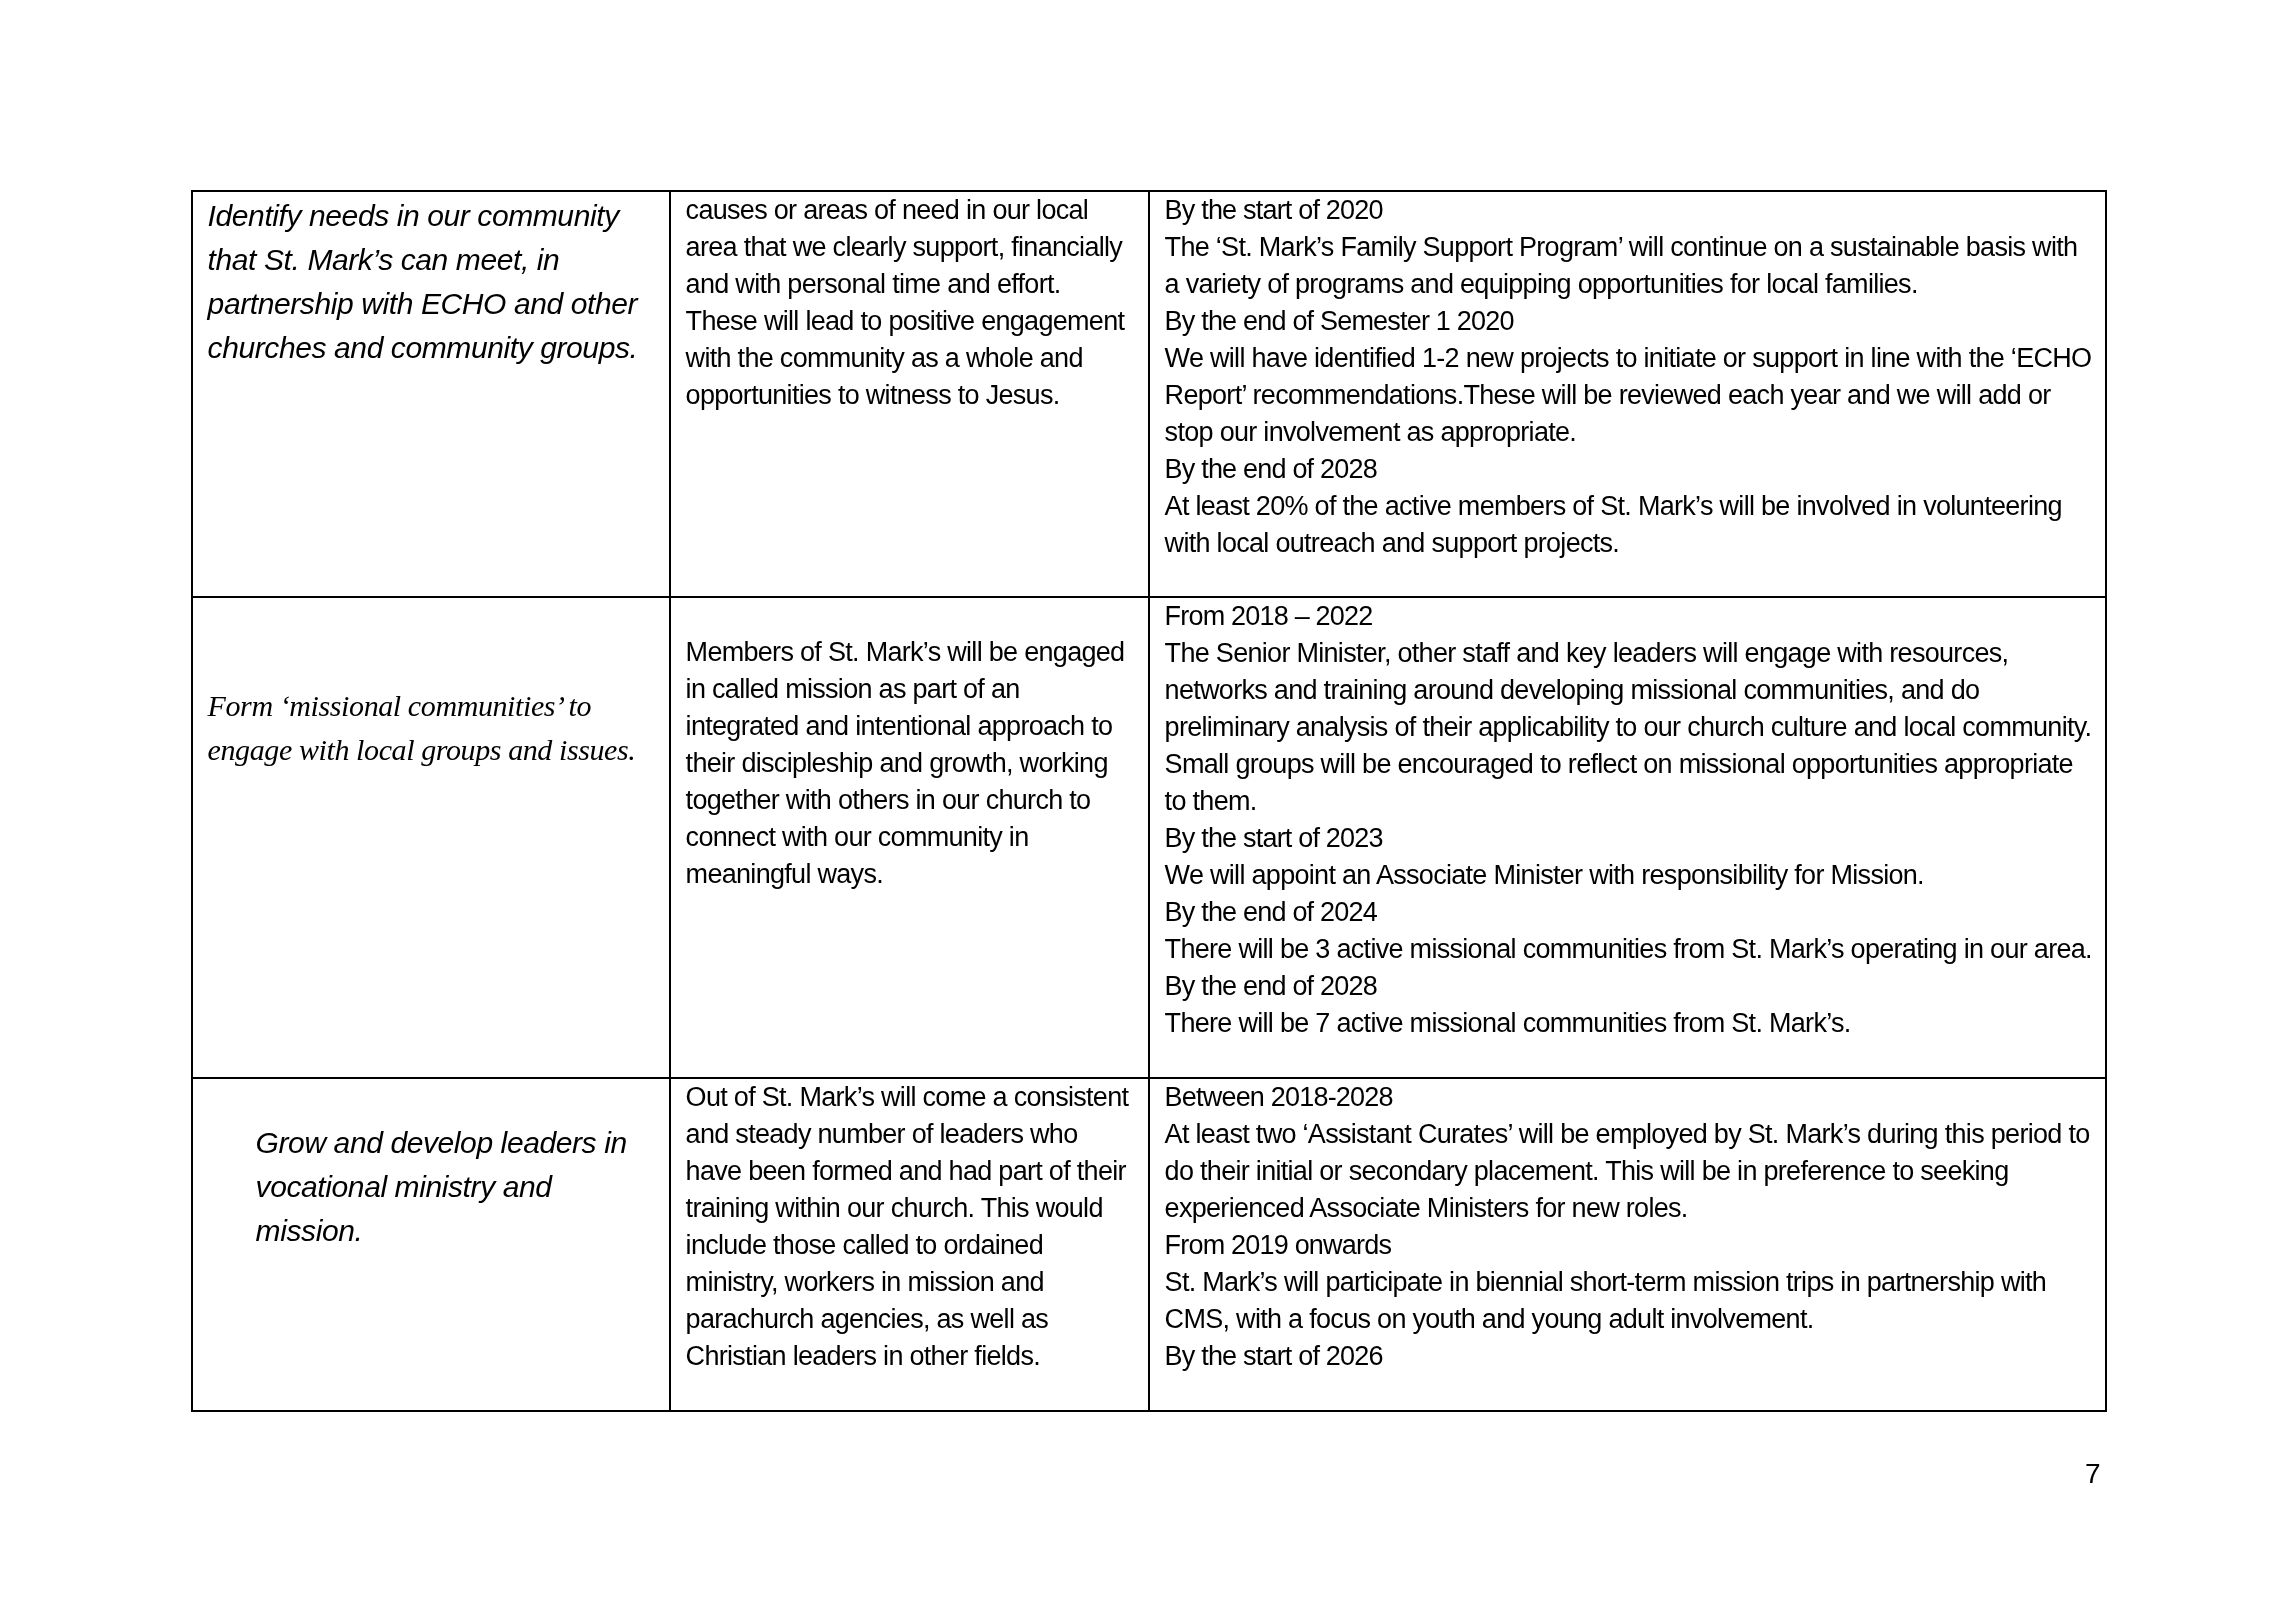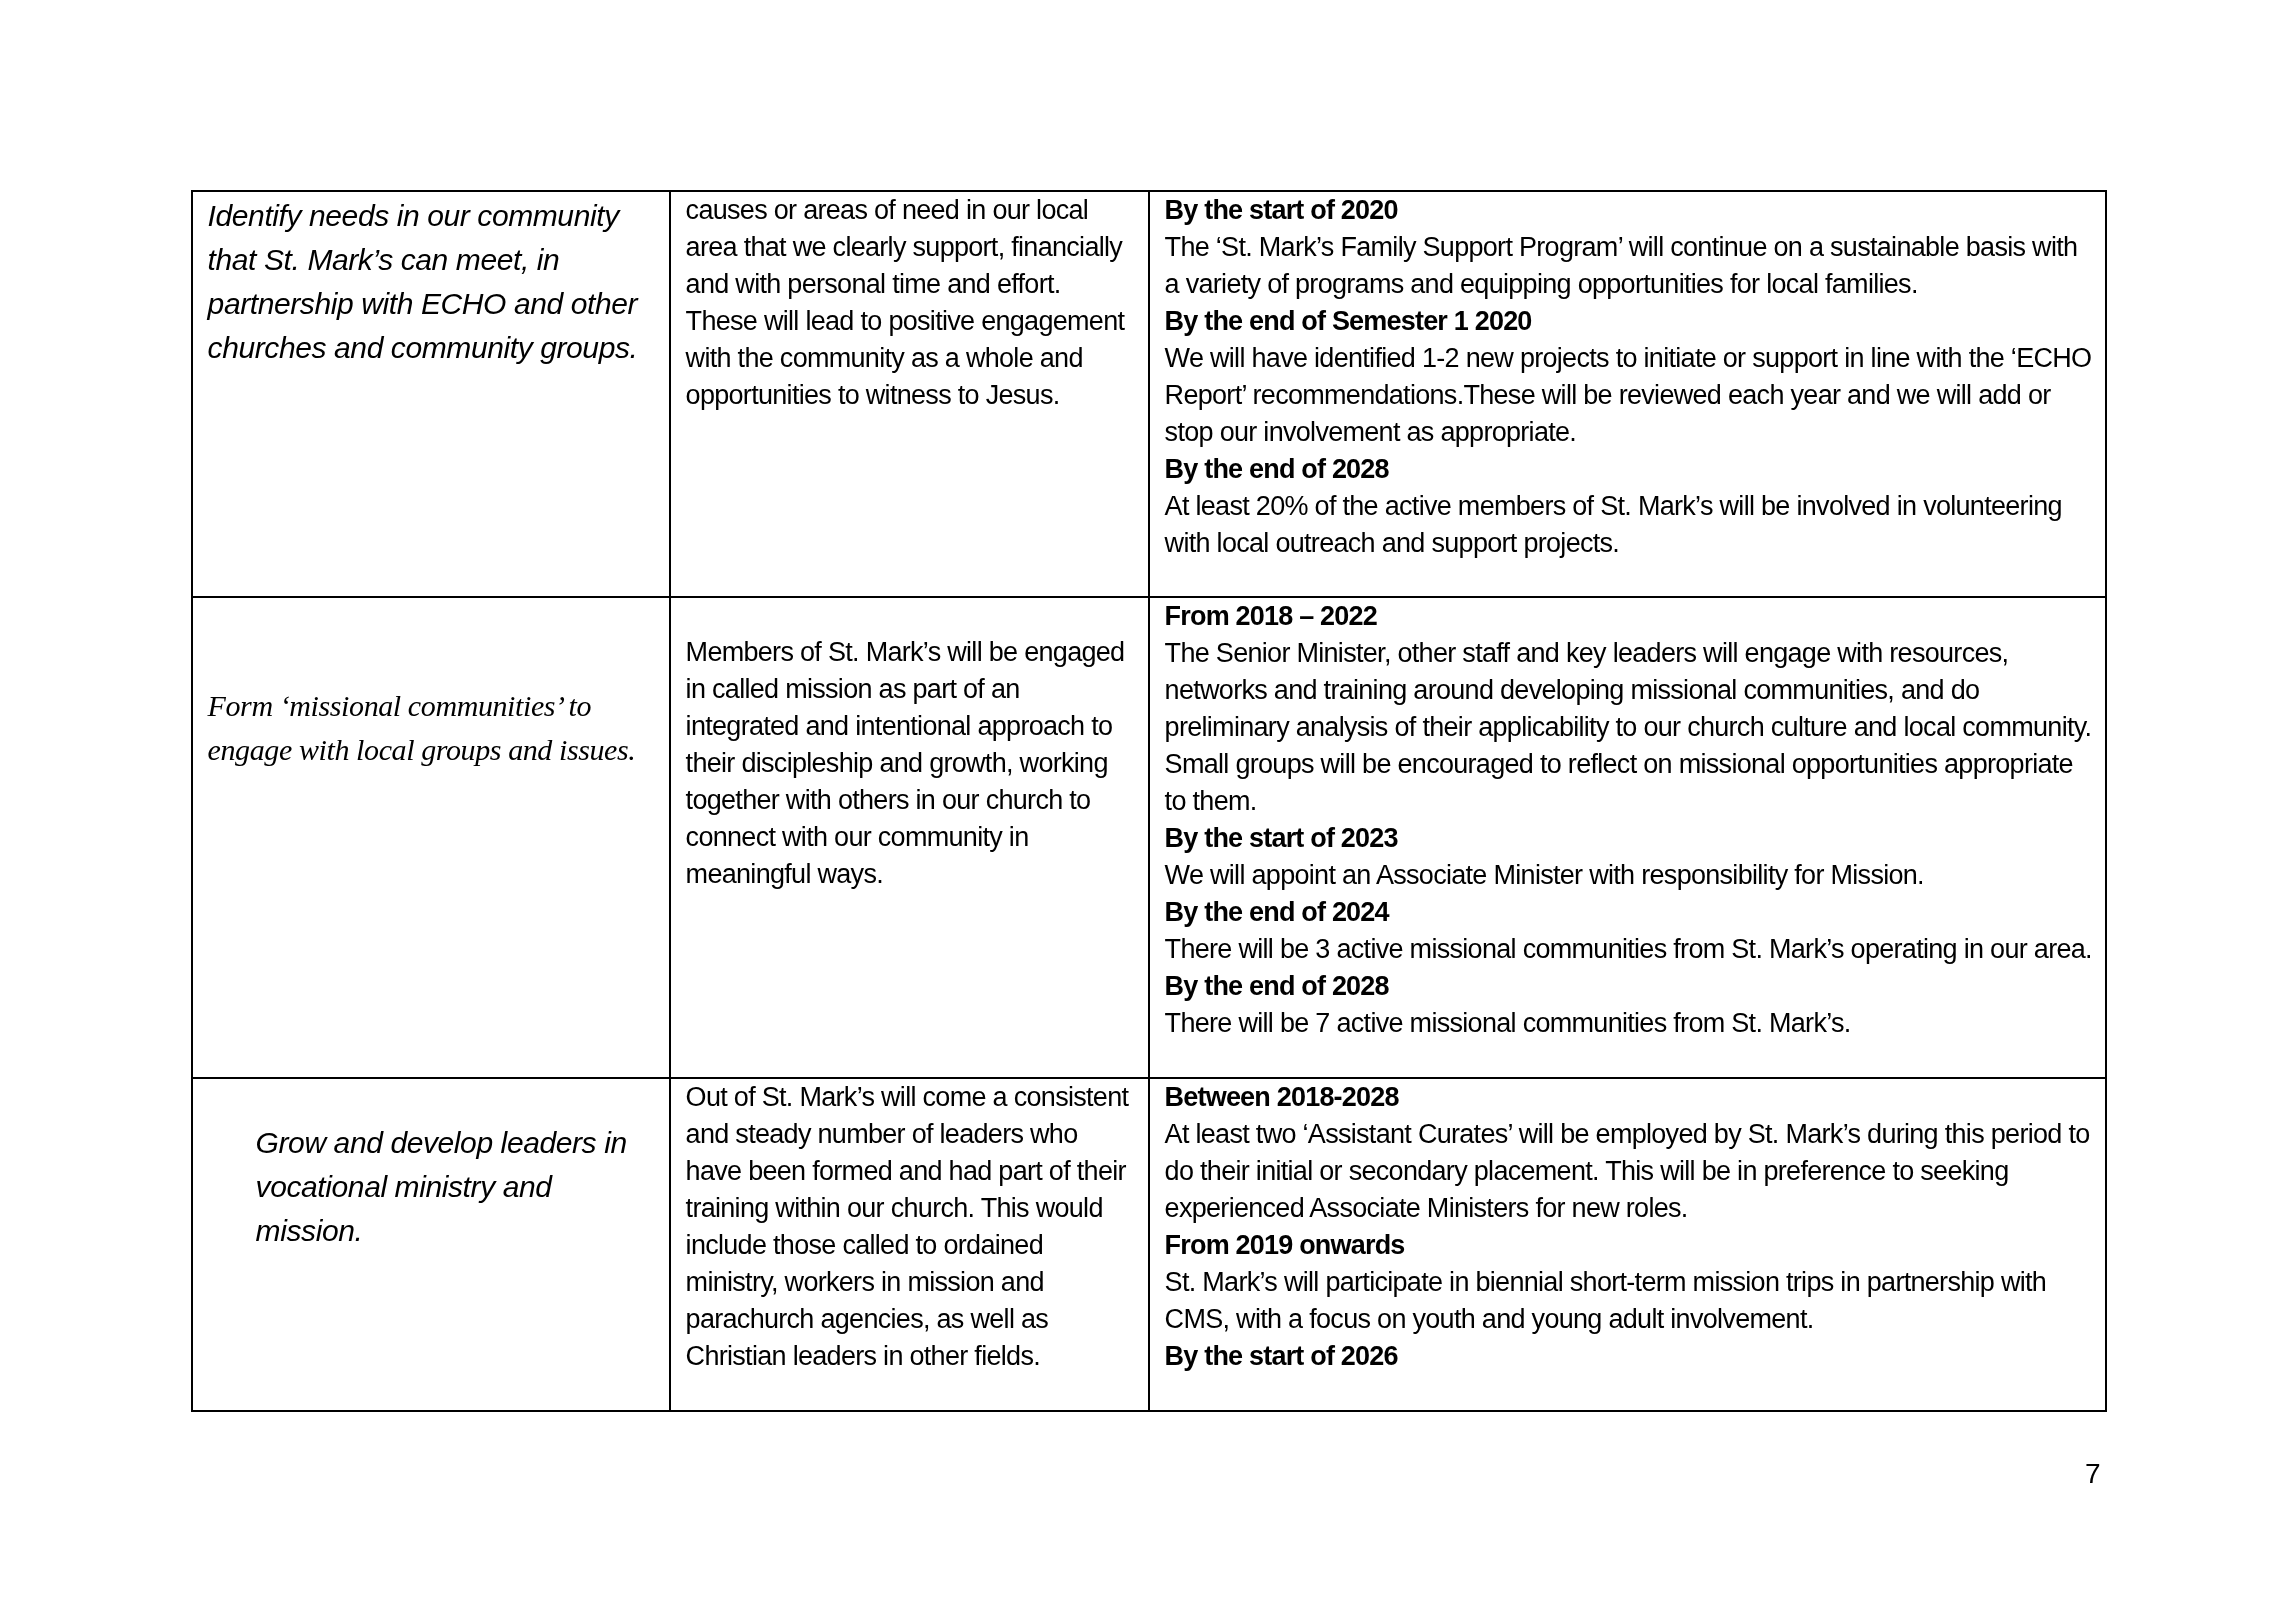--- a/index.html
+++ b/index.html
@@ -62,21 +62,21 @@
     .outcome-cell .outcome-text { display: block; padding-top: 0px; }
     .row-2 .outcome-cell .outcome-text { padding-top: 36px; }
 
     .milestone-cell {
       font-size: 27px;
       line-height: 37px;
       letter-spacing: -0.7px;
     }
     .milestone-heading {
       display: block;
-      font-weight: bold;
+      font-weight: normal;
       letter-spacing: -0.8px;
     }
     .milestone-body {
       display: block;
     }
 
     .page-number {
       position: absolute;
       left: 2085px;
       top: 1458px;

